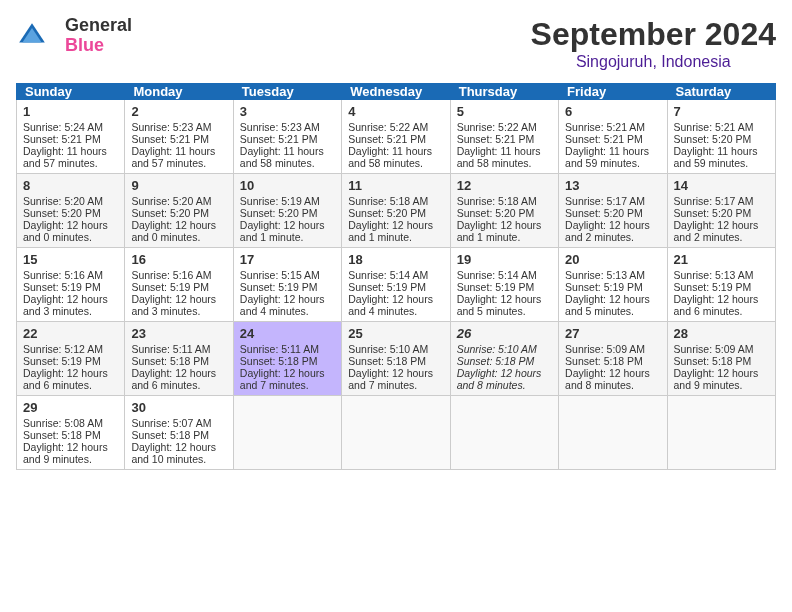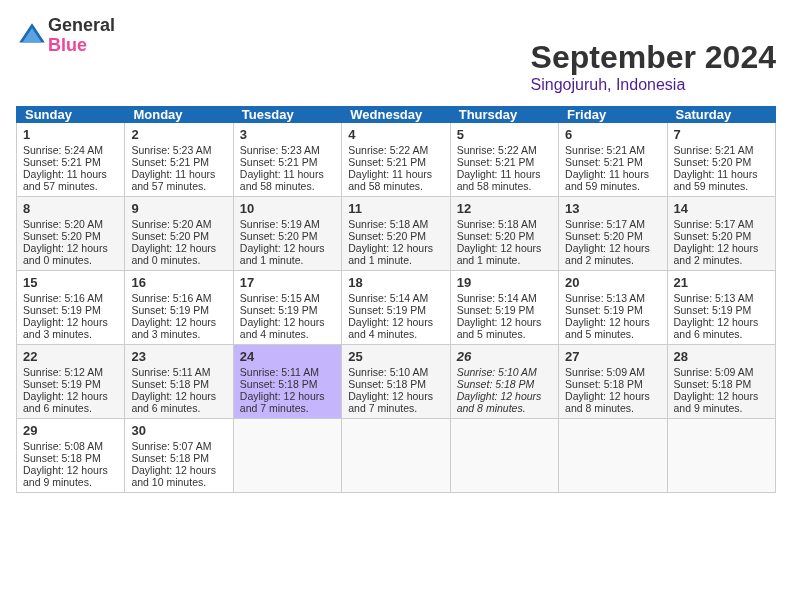--- a/index.html
+++ b/index.html
@@ -12,34 +12,33 @@
     }
     .header {
       display: flex;
       justify-content: space-between;
       align-items: flex-start;
       margin-bottom: 12px;
     }
     .logo {
       display: flex;
       align-items: center;
-      gap: 0;
+      gap: 17px;
     }
     .logo-text {
       display: flex;
       flex-direction: column;
       line-height: 1.1;
     }
     .logo-icon {
       width: 32px;
       height: 32px;
     }
     .title-block {
-      text-align: left;
-      margin-top: 23px;
+      text-align: center;
     }
     .month-title {
       font-size: 32px;
       font-weight: bold;
       color: #333;
     }
     .location {
       font-size: 16px;
       color: #4c1d95;
     }

